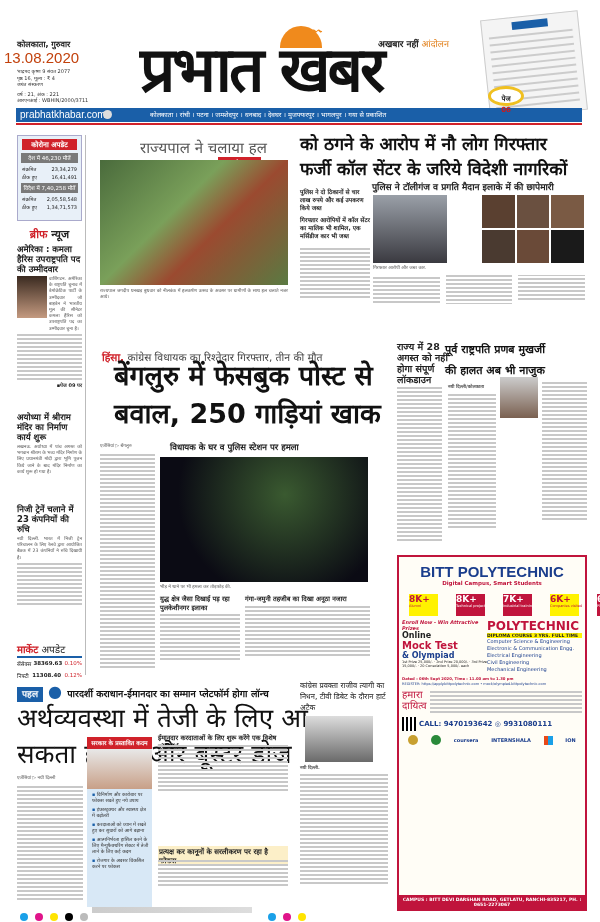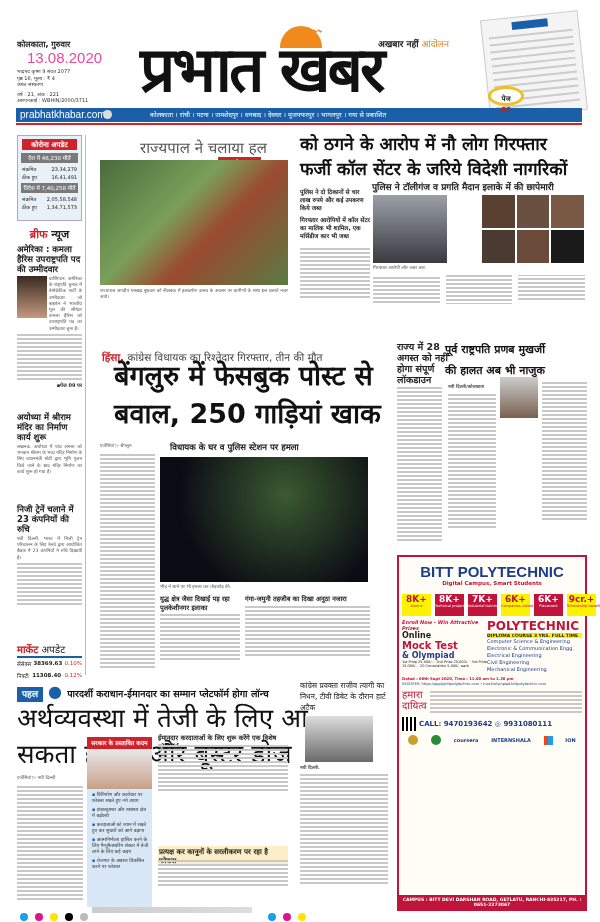--- a/index.html
+++ b/index.html
@@ -1,20 +1,20 @@
 <!DOCTYPE html>
 <html><head>
 <meta charset="utf-8">
 <style>
 *{box-sizing:border-box;margin:0;padding:0}
 body{width:600px;height:922px;background:#fff;font-family:"DejaVu Sans",sans-serif;color:#222;position:relative;overflow:hidden}
 .abs{position:absolute}
 
 #city{left:17px;top:38px;font-size:8px;font-weight:bold}
-#date{left:27px;top:49px;font-size:15px;color:#ec4899;font-family:"Liberation Sans",sans-serif}
+#date{left:4px;top:49px;font-size:15px;color:#c2410c;font-family:"Liberation Sans",sans-serif}
 .smeta{font-size:5px;color:#333;line-height:6.5px}
 #logo{left:140px;top:35px;font-size:62px;font-weight:900;letter-spacing:-3px;line-height:70px;font-family:"DejaVu Sans",sans-serif;color:#111}
 #sun{left:280px;top:26px;width:42px;height:22px;background:#f08a1c;border-radius:42px 42px 0 0}
 #tagline{left:378px;top:37px;font-size:9px;color:#222}
 #tagline span{color:#e07a10}
 #thumb{left:485px;top:15px;width:98px;height:100px;background:#f4f4f4;border:1px solid #ccc;transform:rotate(-6deg)}
 #thumb i{display:block;height:2px;background:#ccc;margin:5px 6px}
 #navbar{left:16px;top:108px;width:566px;height:14px;background:#1a5fa8}
 #site{left:20px;top:108px;font-size:10px;color:#fff;font-family:"Liberation Sans",sans-serif;line-height:14px}
 #cities{left:150px;top:108px;font-size:6.5px;color:#fff;line-height:14px;white-space:nowrap}
@@ -49,21 +49,21 @@
 #pahal .tag{background:#1a5fa8;color:#fff;font-size:9px;font-weight:bold;padding:0 5px;line-height:15px;display:inline-block}
 #pahal .txt{font-size:9.5px;font-weight:bold;color:#111;display:inline-block}
 #big6{left:17px;top:700px;font-size:26px;line-height:36px;color:#111}
 #sarkar{left:87px;top:737px;width:65px;height:170px;background:#d8e8f6}
 #sarkar .hd{background:#d0222a;color:#fff;font-size:6px;font-weight:bold;text-align:center;padding:2px}
 #sarkar ul{list-style:none;font-size:4.8px;line-height:6px;padding:3px 3px 0 5px;color:#333}
 #sarkar li{margin-bottom:3px}
 #sarkar li:before{content:"▪ ";color:#1a5fa8}
 #ad{left:397px;top:555px;width:190px;height:356px;border:2px solid #c0143c;background:#fffdf6}
 #ad .t1{font-size:15px;font-weight:900;color:#1a3d8c;text-align:center;margin-top:6px;font-family:"Liberation Sans",sans-serif}
-.stat{display:inline-block;width:29px;height:22px;margin:0 2px;background:#c0143c;color:#fff;font-size:9px;font-weight:bold;text-align:center;vertical-align:top}
+.stat{display:inline-block;width:29px;height:22px;margin:0 9px;background:#c0143c;color:#fff;font-size:9px;font-weight:bold;vertical-align:top}
 .stat.y{background:#fff200;color:#c0143c}
 .stat small{display:block;font-size:3.5px;font-weight:normal}
 .dots span{display:inline-block;width:8px;height:8px;border-radius:50%;margin-right:7px}
 </style>
 </head>
 <body>
 
 <div class="abs" id="city">कोलकाता, गुरुवार</div>
 <div class="abs" id="date">13.08.2020</div>
 <div class="abs smeta" style="left:17px;top:68px">

